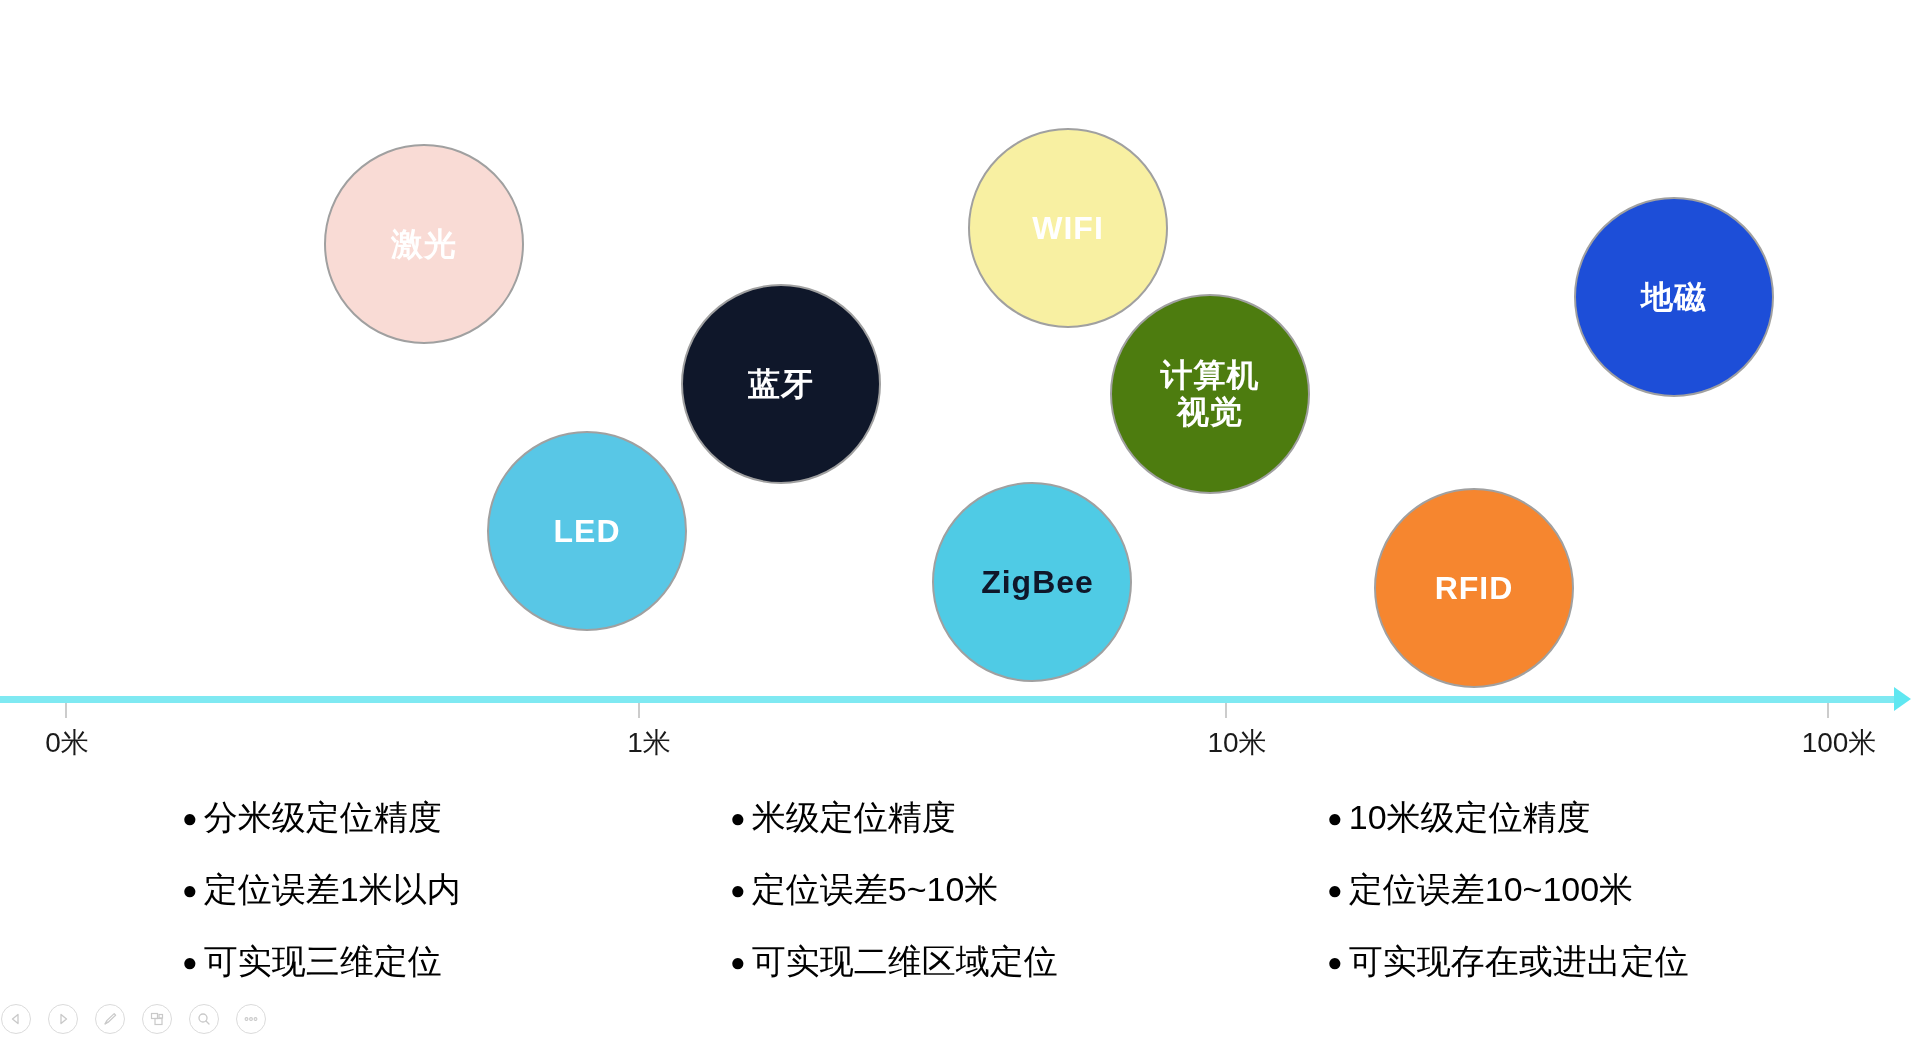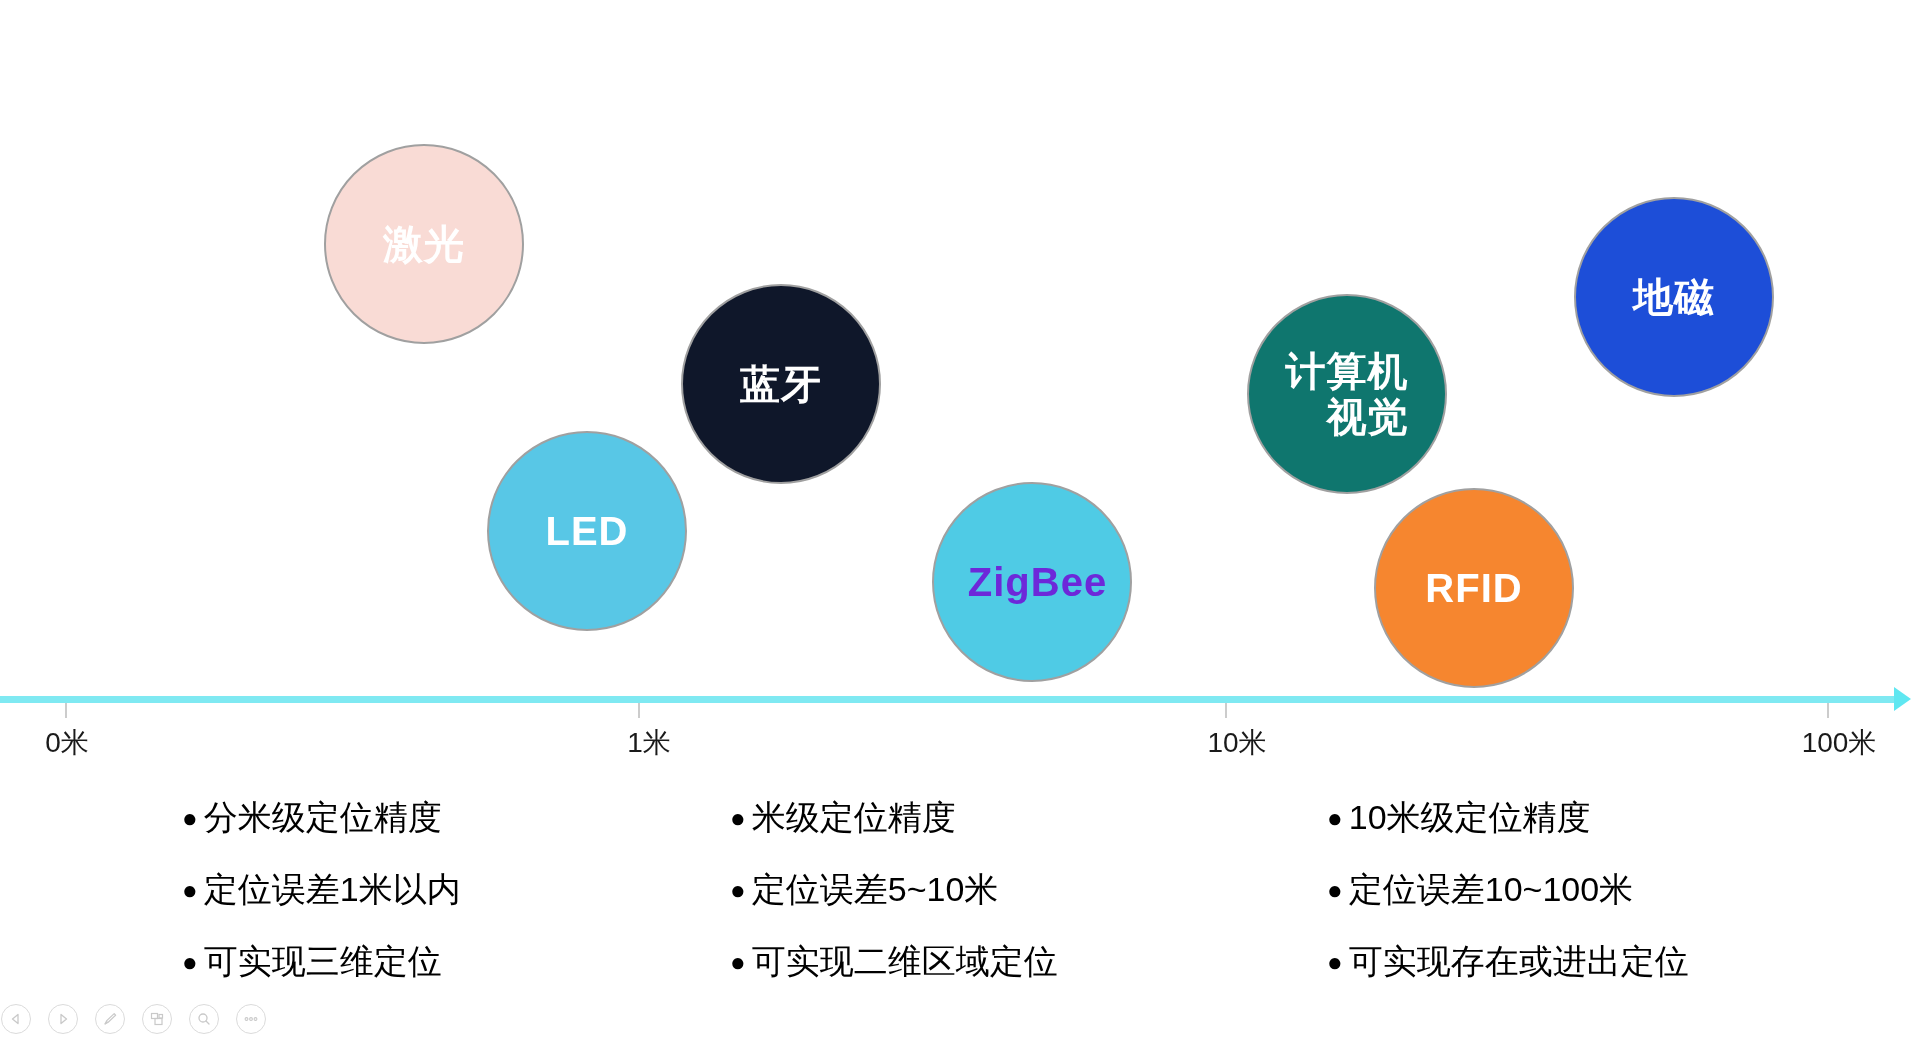--- a/index.html
+++ b/index.html
@@ -7,22 +7,22 @@
     position:relative;width:1913px;height:1038px;background:#ffffff;overflow:hidden;
     font-family:"Liberation Sans","DejaVu Sans",sans-serif;
   }
   
   .bubble{
     position:absolute;width:200px;height:200px;border-radius:50%;
     border:2px solid #A0A0A0;box-sizing:border-box;
     display:flex;align-items:center;justify-content:center;text-align:center;
   }
   .bubble .lbl{
-    color:#ffffff;font-weight:bold;font-size:40px;line-height:1.15;
-    white-space:pre-line;letter-spacing:1px;text-align:right;
+    color:#ffffff;font-weight:bold;font-size:32px;line-height:1.15;
+    white-space:pre-line;letter-spacing:1px;
   }
   
   .axis-line{position:absolute;left:0;top:696px;width:1897px;height:7px;background:#7FE9F2;}
   .axis-arrow{
     position:absolute;left:1894px;top:687px;width:0;height:0;
     border-top:12px solid transparent;border-bottom:12px solid transparent;
     border-left:17px solid #5FE7F1;
   }
   .tick{position:absolute;top:703px;width:2px;height:15px;background:#CCCCCC;}
   .tick-label{
@@ -53,23 +53,26 @@
   <div class="bubble" style="left: 324px; top: 144px; background: rgb(249, 219, 213); border-color: rgb(160, 160, 160);">
     <span class="lbl" style="color: rgb(255, 255, 255);">激光</span>
   </div>
   <div class="bubble" style="left: 487px; top: 431px; background: rgb(88, 199, 230); border-color: rgb(160, 160, 160);">
     <span class="lbl" style="color: rgb(255, 255, 255);">LED</span>
   </div>
   <div class="bubble" style="left: 681px; top: 284px; background: #0f172a; border-color: rgb(160, 160, 160);">
     <span class="lbl" style="color: rgb(255, 255, 255);">蓝牙</span>
   </div>
   <div class="bubble" style="left: 932px; top: 482px; background: rgb(79, 203, 229); border-color: rgb(160, 160, 160);">
-    <span class="lbl" style="color: #6d28d9; margin-left: 11px;">ZigBee</span>
+    <span class="lbl" style="color: #0f172a; margin-left: 11px;">ZigBee</span>
   </div>
-  <div class="bubble" style="left: 1247px; top: 294px; background: #0f766e; border-color: rgb(160, 160, 160);">
+  <div class="bubble" style="left: 968px; top: 128px; background: rgb(248, 240, 162); border-color: rgb(160, 160, 160);">
+    <span class="lbl" style="color: rgb(255, 255, 255);">WIFI</span>
+  </div>
+  <div class="bubble" style="left: 1110px; top: 294px; background: #4d7c0f; border-color: rgb(160, 160, 160);">
     <span class="lbl" style="color: rgb(255, 255, 255);">计算机
 视觉</span>
   </div>
   <div class="bubble" style="left: 1374px; top: 488px; background: rgb(246, 134, 47); border-color: rgb(160, 160, 160);">
     <span class="lbl" style="color: rgb(255, 255, 255);">RFID</span>
   </div>
   <div class="bubble" style="left: 1574px; top: 197px; background: #1d4ed8; border-color: rgb(160, 160, 160);">
     <span class="lbl" style="color: rgb(255, 255, 255);">地磁</span>
   </div>
 

